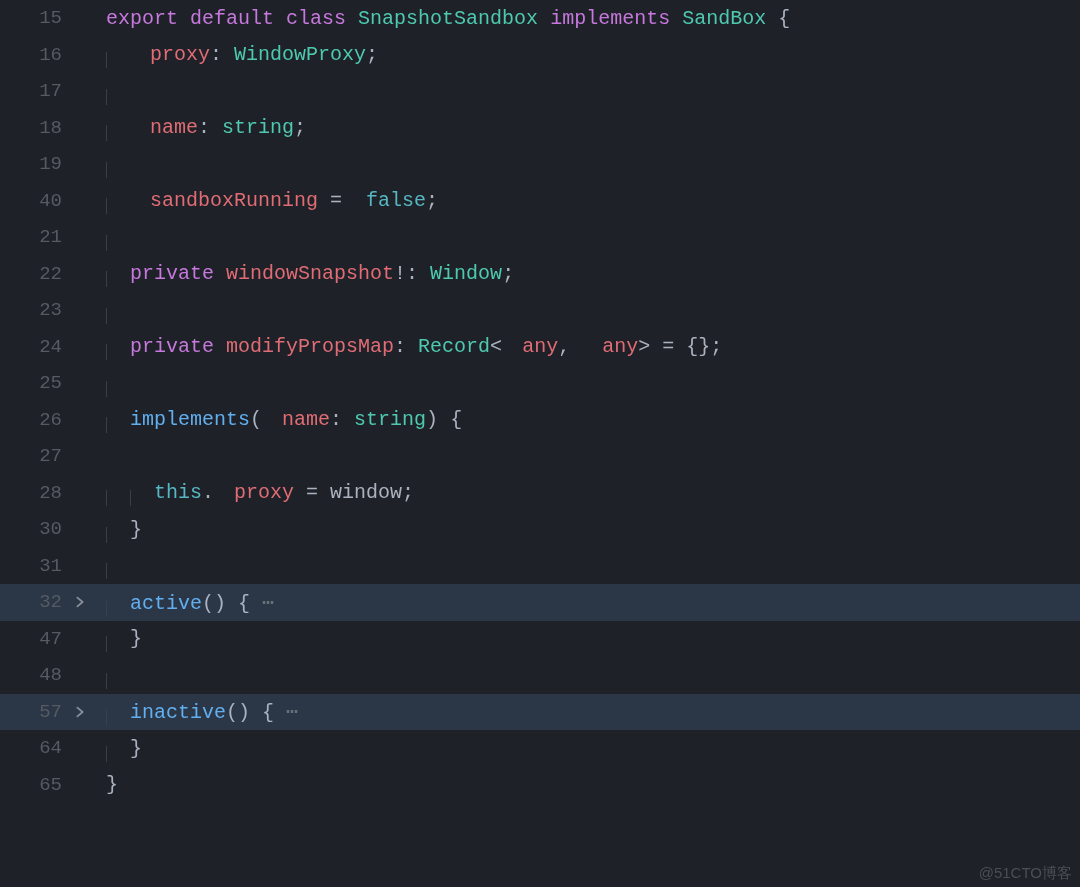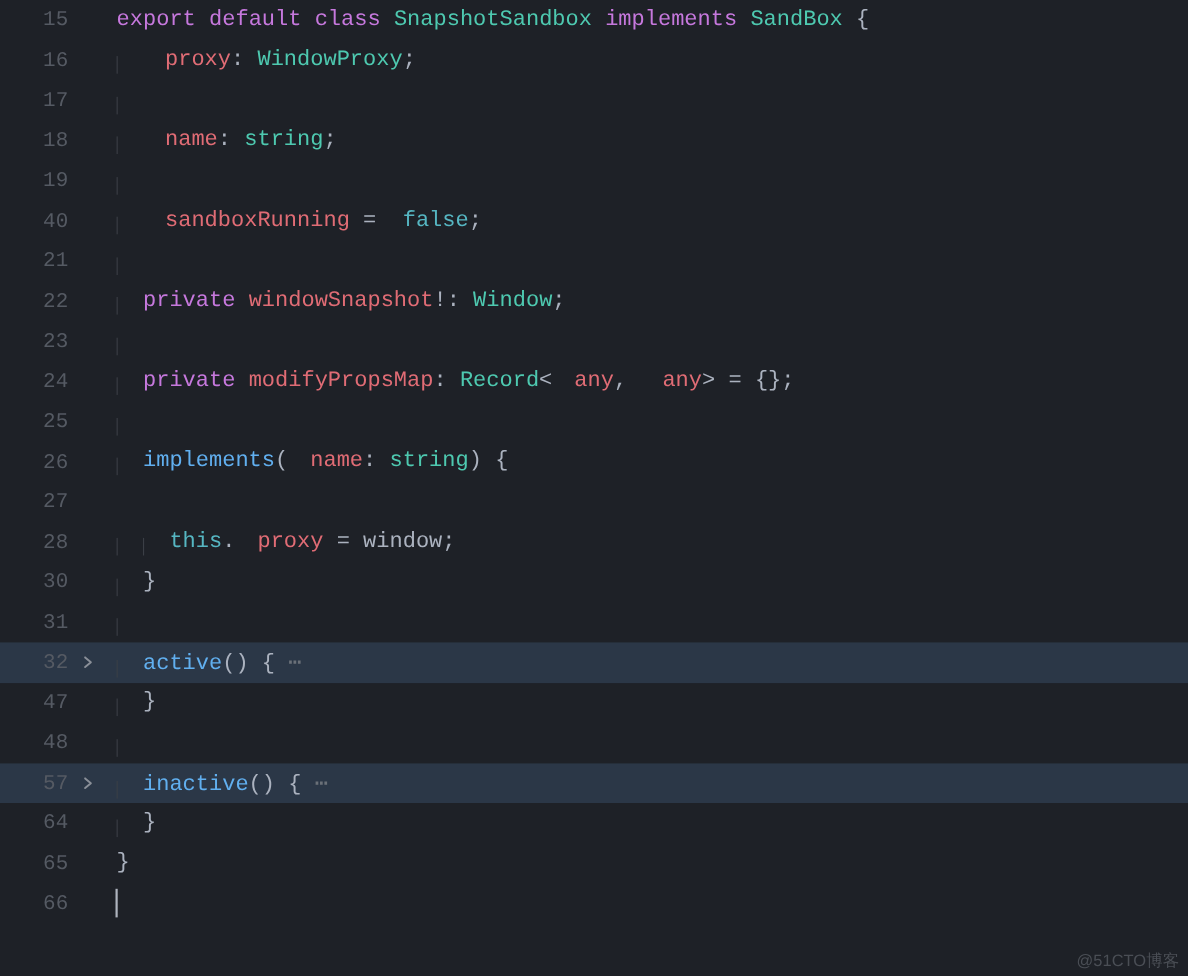--- a/index.html
+++ b/index.html
@@ -120,15 +120,14 @@
     <div class="line highlight"><div class="gutter">32</div><div class="fold"><span><svg width="14" height="14" viewBox="0 0 16 16">
             <path d="M5 3 L11 8 L5 13" fill="none" stroke="#8a8f98" stroke-width="2" stroke-linecap="round" stroke-linejoin="round"></path>
           </svg></span></div><div class="rule"></div><div class="code"><span class="ind"></span><span class="fn">active</span><span class="punc">()</span> <span class="punc">{</span><span class="fold-dots"> ⋯</span></div></div>
     <div class="line"><div class="gutter">47</div><div class="fold"></div><div class="rule"></div><div class="code"><span class="ind"></span><span class="punc">}</span></div></div>
     <div class="line"><div class="gutter">48</div><div class="fold"></div><div class="rule"></div><div class="code"><span class="ind"></span></div></div>
     <div class="line highlight"><div class="gutter">57</div><div class="fold"><span><svg width="14" height="14" viewBox="0 0 16 16">
             <path d="M5 3 L11 8 L5 13" fill="none" stroke="#8a8f98" stroke-width="2" stroke-linecap="round" stroke-linejoin="round"></path>
           </svg></span></div><div class="rule"></div><div class="code"><span class="ind"></span><span class="fn">inactive</span><span class="punc">()</span> <span class="punc">{</span><span class="fold-dots"> ⋯</span></div></div>
     <div class="line"><div class="gutter">64</div><div class="fold"></div><div class="rule"></div><div class="code"><span class="ind"></span><span class="punc">}</span></div></div>
     <div class="line"><div class="gutter">65</div><div class="fold"></div><div class="rule"></div><div class="code"><span class="punc">}</span></div></div>
-    <div class="line"><div class="gutter">66</div><div class="fold"></div><div class="rule"></div><div class="code"><span class="cursor"></span></div></div>
   </div>
 <div class="watermark">@51CTO博客</div>
 
 </body></html>

